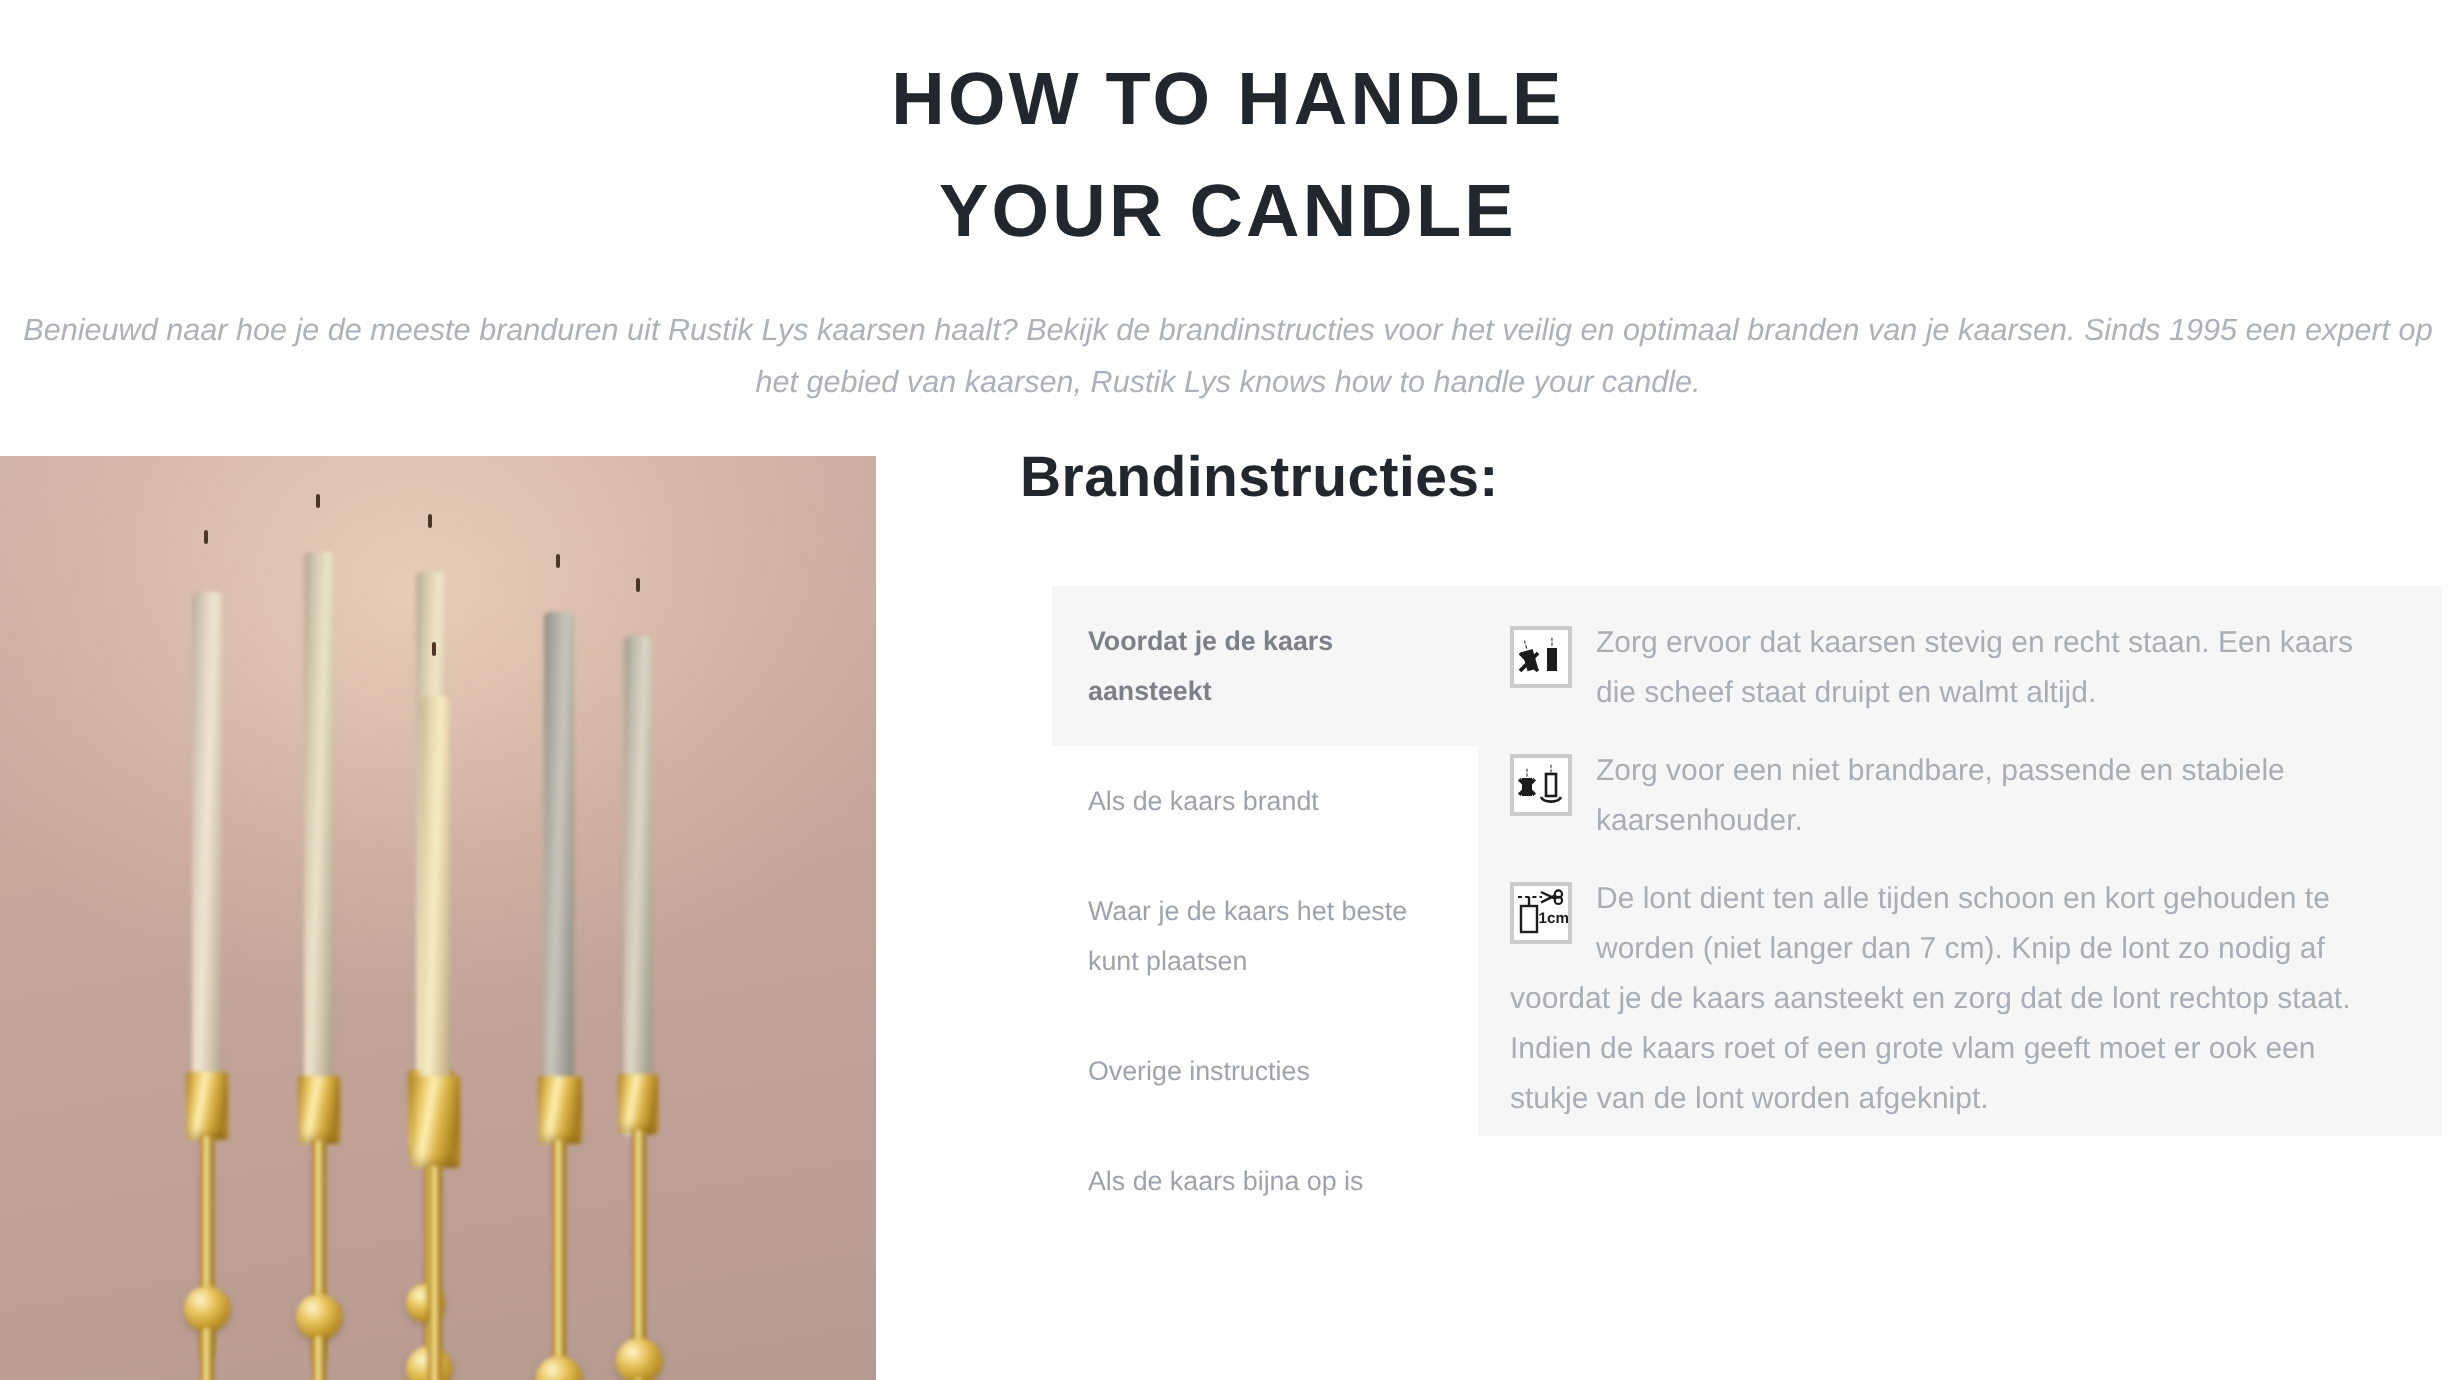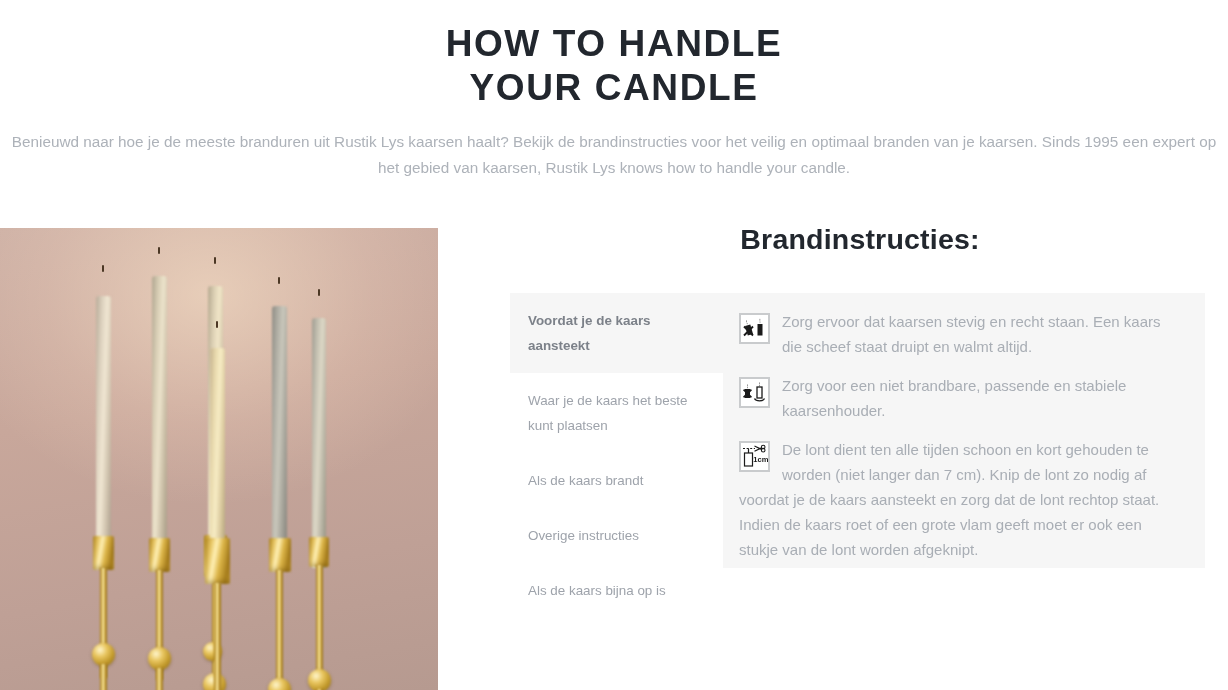--- a/index.html
+++ b/index.html
@@ -12,34 +12,35 @@
   }
 
   .page { position: relative; width: 1228px; height: 690px; background:#fff; }
 
   
   .hero { padding-top: 22px; }
   .hero-title {
     text-align: center;
     color: #22272e;
     font-size: 37px;
-    line-height: 44px;
+    line-height: 56px;
     letter-spacing: 1.6px;
     font-weight: 700;
     margin: 0;
     white-space: pre-line;
   }
   .hero-sub {
     margin: 19px auto 0 auto;
     width: 1206px;
     text-align: center;
     color: #adb2b9;
     font-size: 15.3px;
     line-height: 26px;
     font-weight: 400;
+    font-style: italic;
   }
 
   
   .photo {
     position: absolute;
     left: 0; top: 228px;
     width: 438px; height: 462px;
     overflow: hidden;
     background: linear-gradient(170deg,#cdb0a5 0%, #c8a79b 38%, #bfa096 72%, #b69a90 100%);
   }
@@ -79,25 +80,24 @@
 
   
   .right { position:absolute; left:510px; top:222px; width:700px; }
   .section-title {
     margin:0; padding:0;
     color:#22272e;
     font-size: 28.5px;
     line-height: 34px;
     font-weight: 700;
     letter-spacing: .2px;
-    text-align: center;
   }
 
   .tabs-wrap {
-    position:absolute; left:510px; top:293px;
+    position:absolute; left:526px; top:293px;
     width:695px; height:275px;
   }
   .tab-col {
     position:absolute; left:0; top:0; width:213px; height:275px;
     background:#ffffff;
   }
   .tab {
     padding: 15px 18px 15px 18px;
     font-size: 13.4px;
     line-height: 25px;
@@ -210,22 +210,22 @@
   </div>
 
   <div class="right">
     <h2 class="section-title">Brandinstructies:</h2>
   </div>
 
   <div class="tabs-wrap">
 
     <div class="tab-col">
       <div class="tab active">Voordat je de kaars aansteekt</div>
+      <div class="tab">Als de kaars brandt</div>
       <div class="tab">Waar je de kaars het beste kunt plaatsen</div>
-      <div class="tab">Als de kaars brandt</div>
       <div class="tab">Overige instructies</div>
       <div class="tab">Als de kaars bijna op is</div>
     </div>
 
     <div class="panel">
 
       <div class="item">
         <span class="pictogram">
           <svg width="27" height="27" viewBox="0 0 27 27">
 

